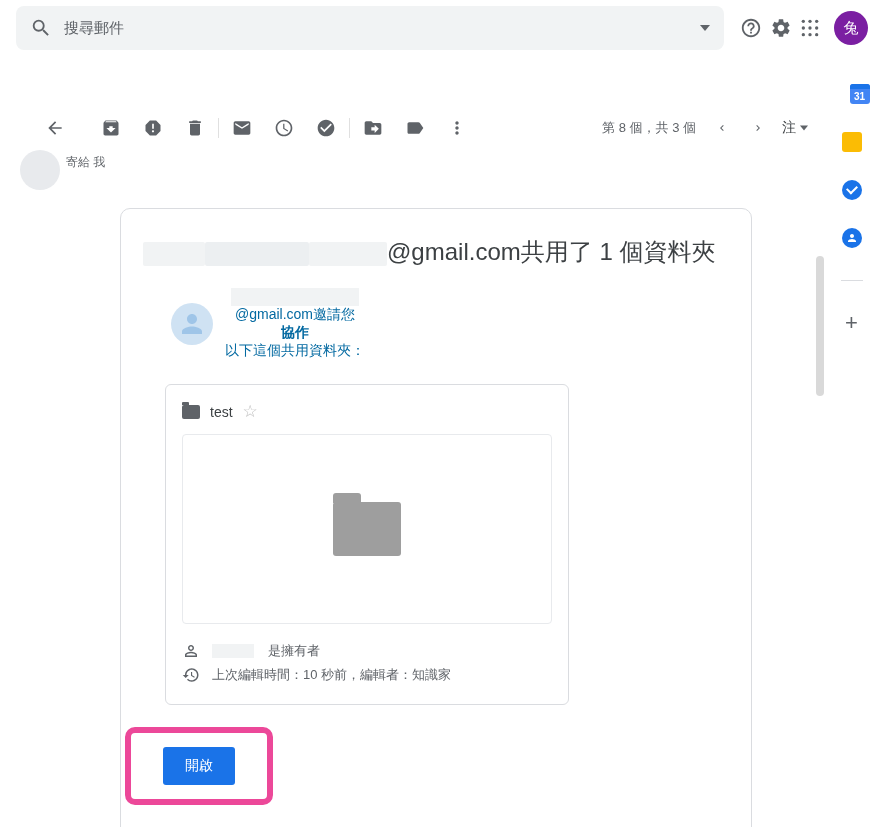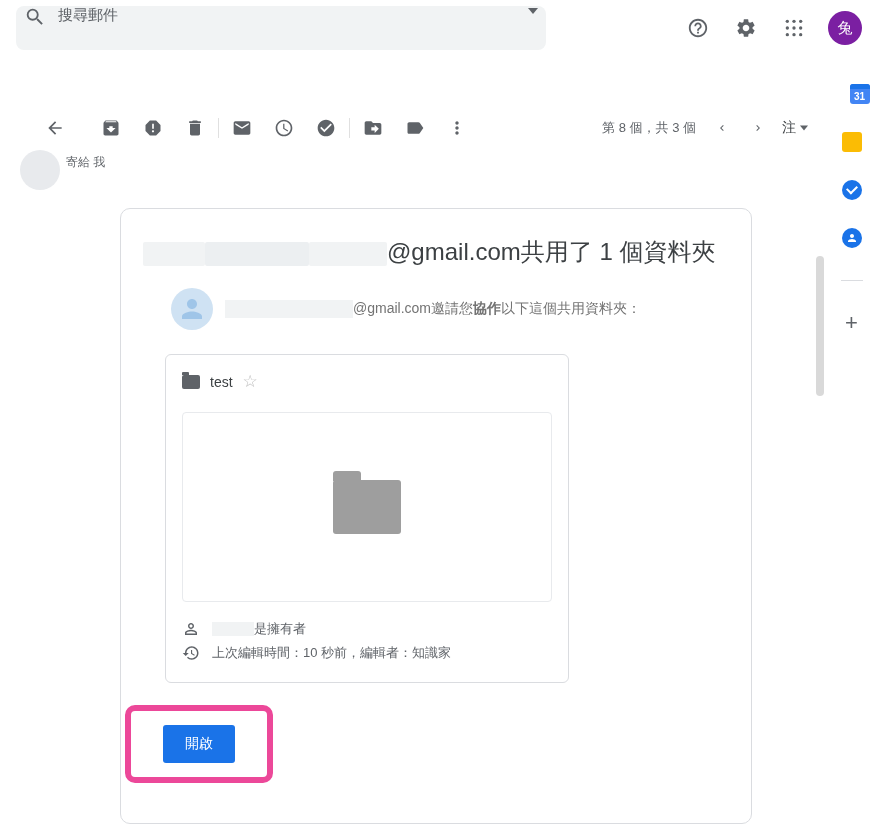--- a/index.html
+++ b/index.html
@@ -14,27 +14,27 @@
   
   .topbar {
     display: flex;
     align-items: center;
     height: 56px;
     padding: 0 16px;
     gap: 8px;
   }
   .searchbox {
     flex: 0 0 auto;
-    width: 530px;
+    width: 708px;
     height: 44px;
     background: #f1f3f4;
     border-radius: 8px;
     display: flex;
-    align-items: flex-start;
-    padding: 0 8px;
+    align-items: center;
+    padding: 0 14px;
     color: #5f6368;
   }
   .searchbox .s-icon {
     width: 22px; height: 22px;
     fill: #5f6368;
     margin-right: 12px;
   }
   .searchbox .s-placeholder { font-size: 15px; color: #5f6368; flex: 1; }
   .searchbox .dd-icon { fill: #5f6368; width: 10px; height:10px; }
   .topbar-spacer { flex: 1; }
@@ -147,32 +147,32 @@
   }
   .redact.light{background:#f1f3f4;}
   .redact.mid{background:#eceff1;}
 
 
   .invite-row {
     display:flex;align-items:center;gap:12px;margin:8px 0 24px 28px;
   }
   .invite-avatar { width:42px;height:42px;border-radius:50%;background:#cfe2f3;display:flex;align-items:center;justify-content:center; }
   .invite-avatar svg { fill:#9fc5e8; width:30px;height:30px; }
-  .invite-text { font-size:14px;color:#737373;display:flex;align-items:center;gap:0; }
+  .invite-text { font-size:14px;color:#0369a1;display:flex;align-items:center;gap:0;flex-direction:column; }
   .invite-text .redact { width:128px;height:18px;background:#f1f3f4;display:inline-block;vertical-align:middle; }
 
   .folder-box {
     border:1px solid #dadce0;
     border-radius:6px;
     margin-left:22px;
     width:404px;
     padding:16px 16px 20px 16px;
   }
   .folder-head {
-    display:flex;align-items:center;gap:10px;margin-bottom:20px;
+    display:flex;align-items:center;gap:10px;margin-bottom:12px;
   }
   .folder-head .folder-mini { width:18px;height:14px;background:#5f6368;border-radius:2px;position:relative; }
   .folder-head .folder-mini::before{content:"";position:absolute;top:-3px;left:0;width:7px;height:3px;background:#5f6368;border-radius:1px 1px 0 0;}
   .folder-head .fname { font-size:14px;color:#3c4043; }
   .folder-head .star { color:#bdbdbd;font-size:17px;cursor:pointer; }
   .folder-preview {
     border:1px solid #e8eaed;border-radius:4px;height:190px;
     display:flex;align-items:center;justify-content:center;
     margin-bottom:18px;
   }
@@ -352,21 +352,21 @@
           <span class="fname">test</span>
           <span class="star">☆</span>
         </div>
         <div class="folder-preview">
           <div class="big-folder"></div>
         </div>
         <div class="meta">
           <svg viewBox="0 0 24 24">
               <path d="M12 5.9c1.16 0 2.1.94 2.1 2.1s-.94 2.1-2.1 2.1S9.9 9.16 9.9 8s.94-2.1 2.1-2.1m0 9c2.97 0 6.1 1.46 6.1 2.1v1.1H5.9V17c0-.64 3.13-2.1 6.1-2.1M12 4C9.79 4 8 5.79 8 8s1.79 4 4 4 4-1.79 4-4-1.79-4-4-4zm0 9c-2.67 0-8 1.34-8 4v3h16v-3c0-2.66-5.33-4-8-4z"></path>
             </svg>
-          <span style="display:flex;align-items:center;gap:0">
+          <span style="display:flex;align-items:center;gap:14px">
             <span class="redact"></span>
               <span>是擁有者</span>
           </span>
         </div>
         <div class="meta">
           <svg viewBox="0 0 24 24">
               <path d="M13 3c-4.97 0-9 4.03-9 9H1l3.89 3.89.07.14L9 12H6c0-3.87 3.13-7 7-7s7 3.13 7 7-3.13 7-7 7c-1.93 0-3.68-.79-4.94-2.06l-1.42 1.42C8.27 19.99 10.51 21 13 21c4.97 0 9-4.03 9-9s-4.03-9-9-9zm-1 5v5l4.28 2.54.72-1.21-3.5-2.08V8H12z"></path>
             </svg>
           <span>上次編輯時間：10 秒前，編輯者：知識家</span>
         </div>

